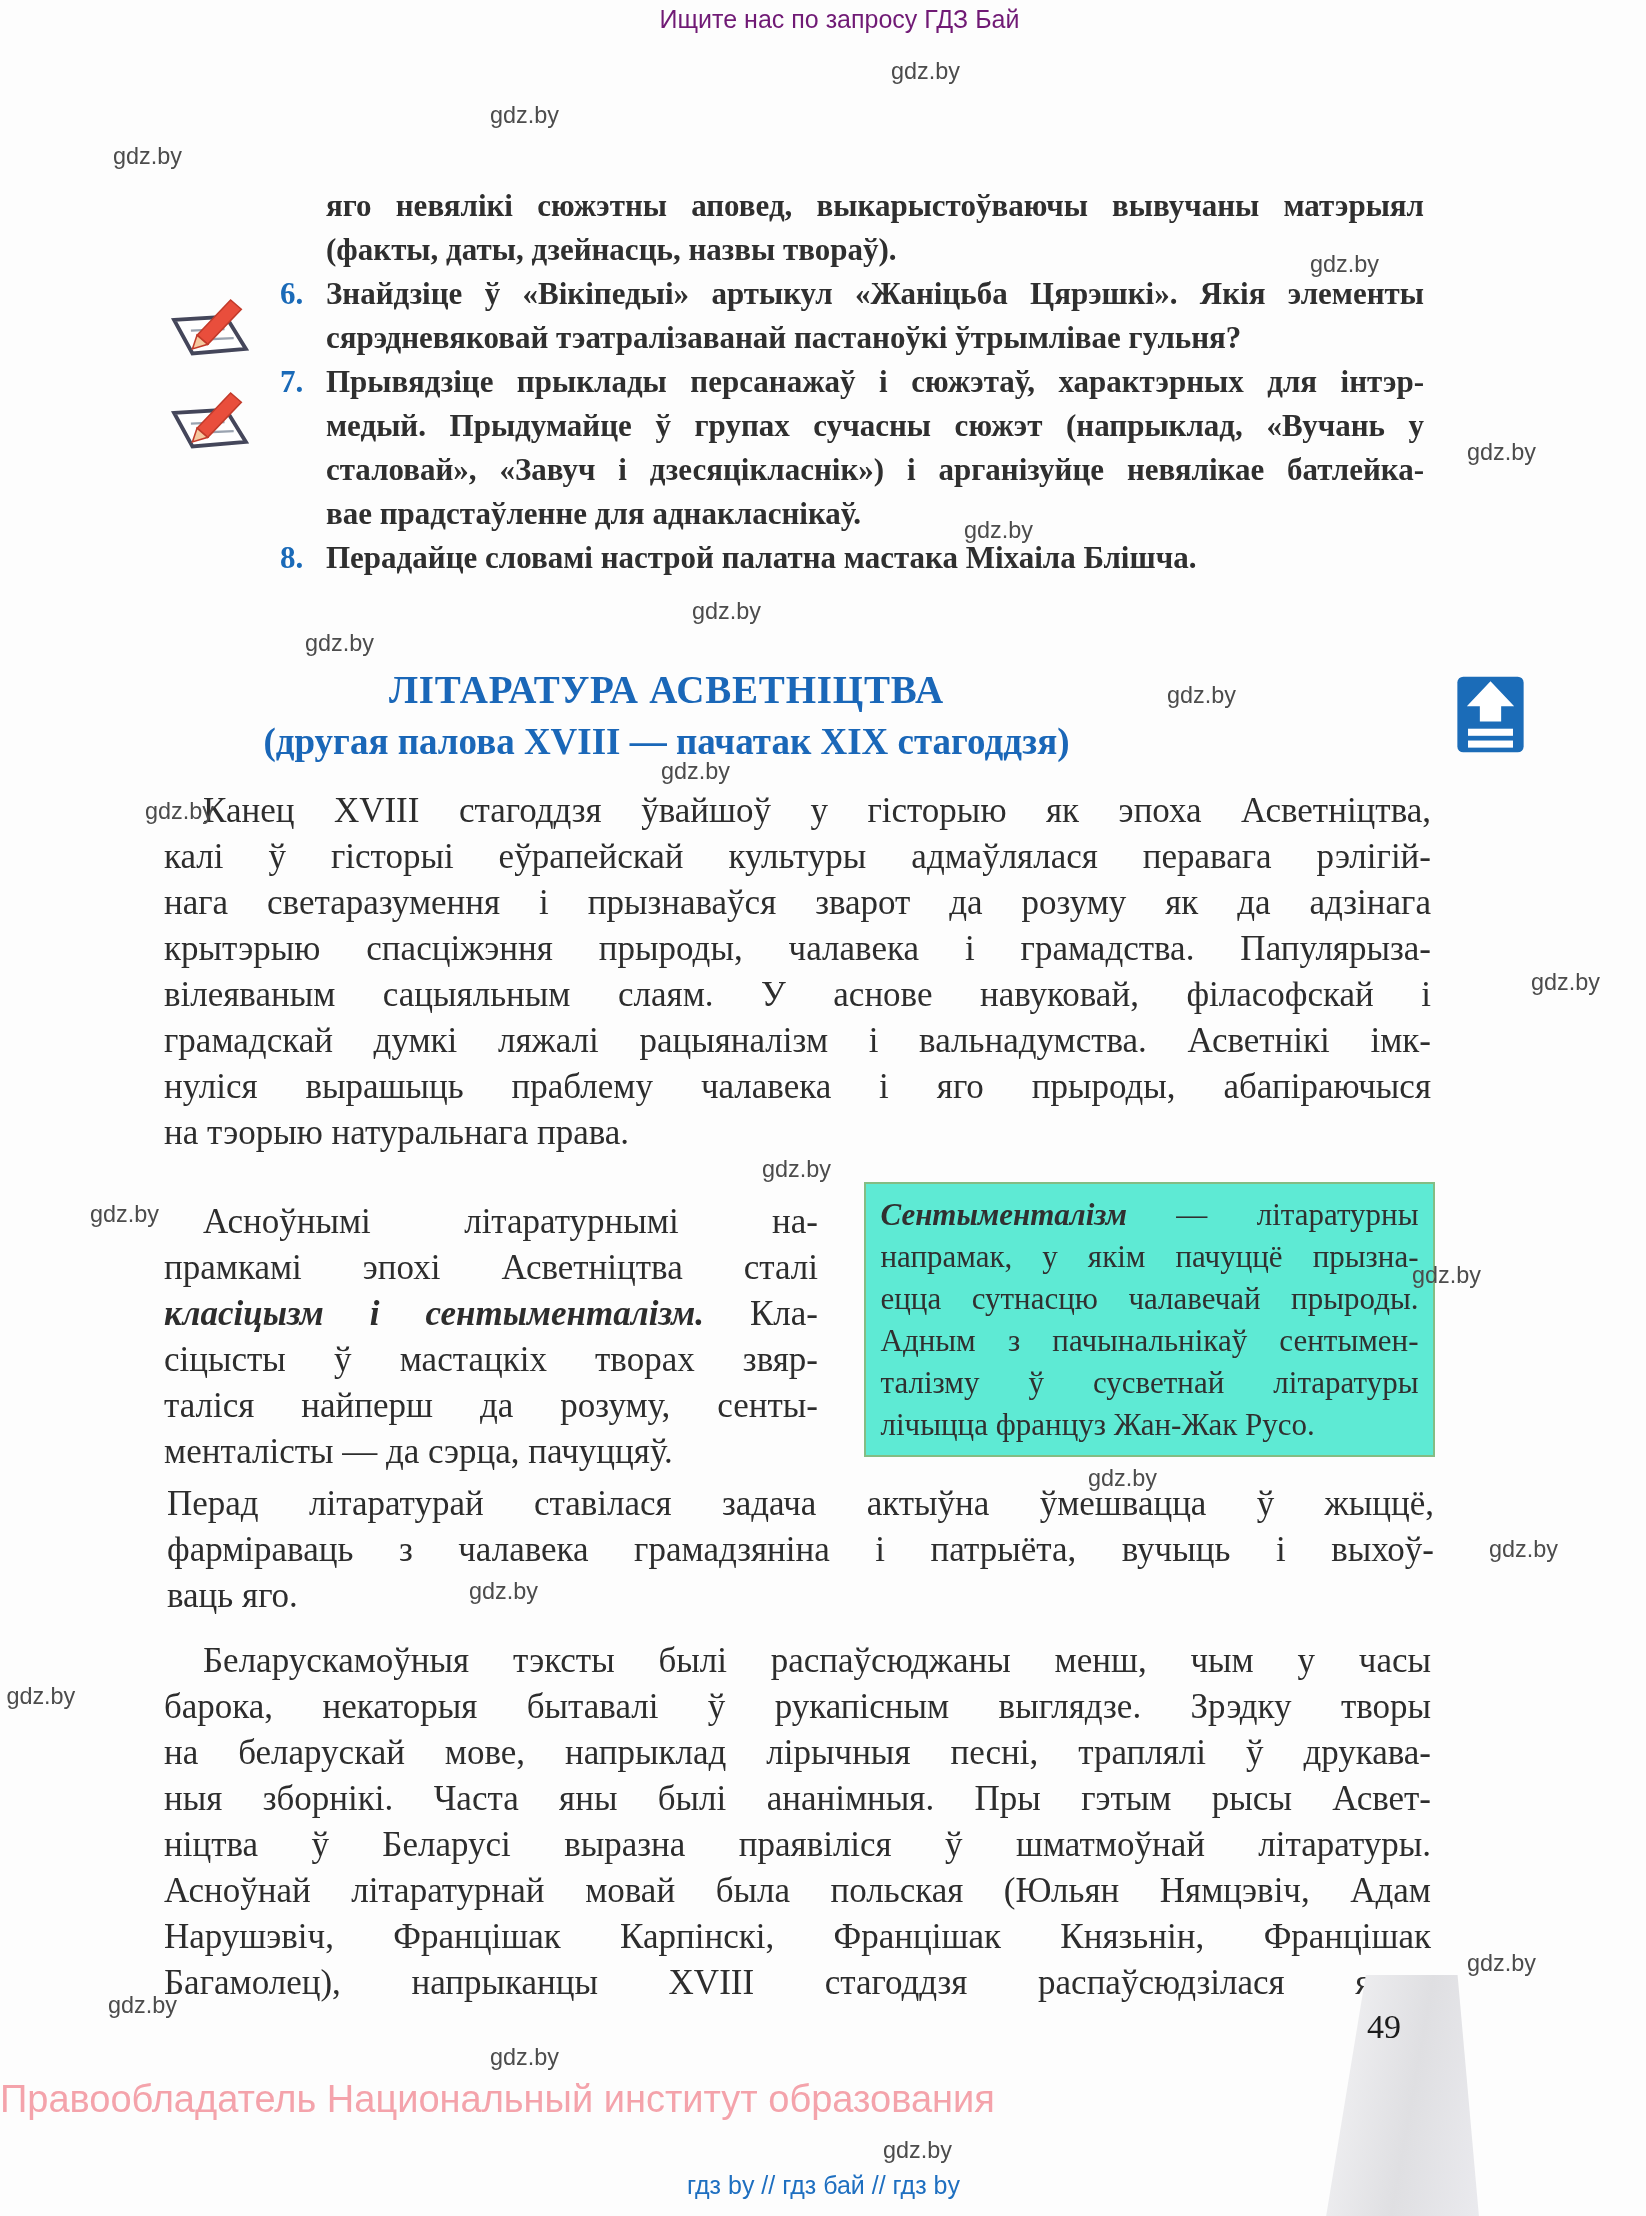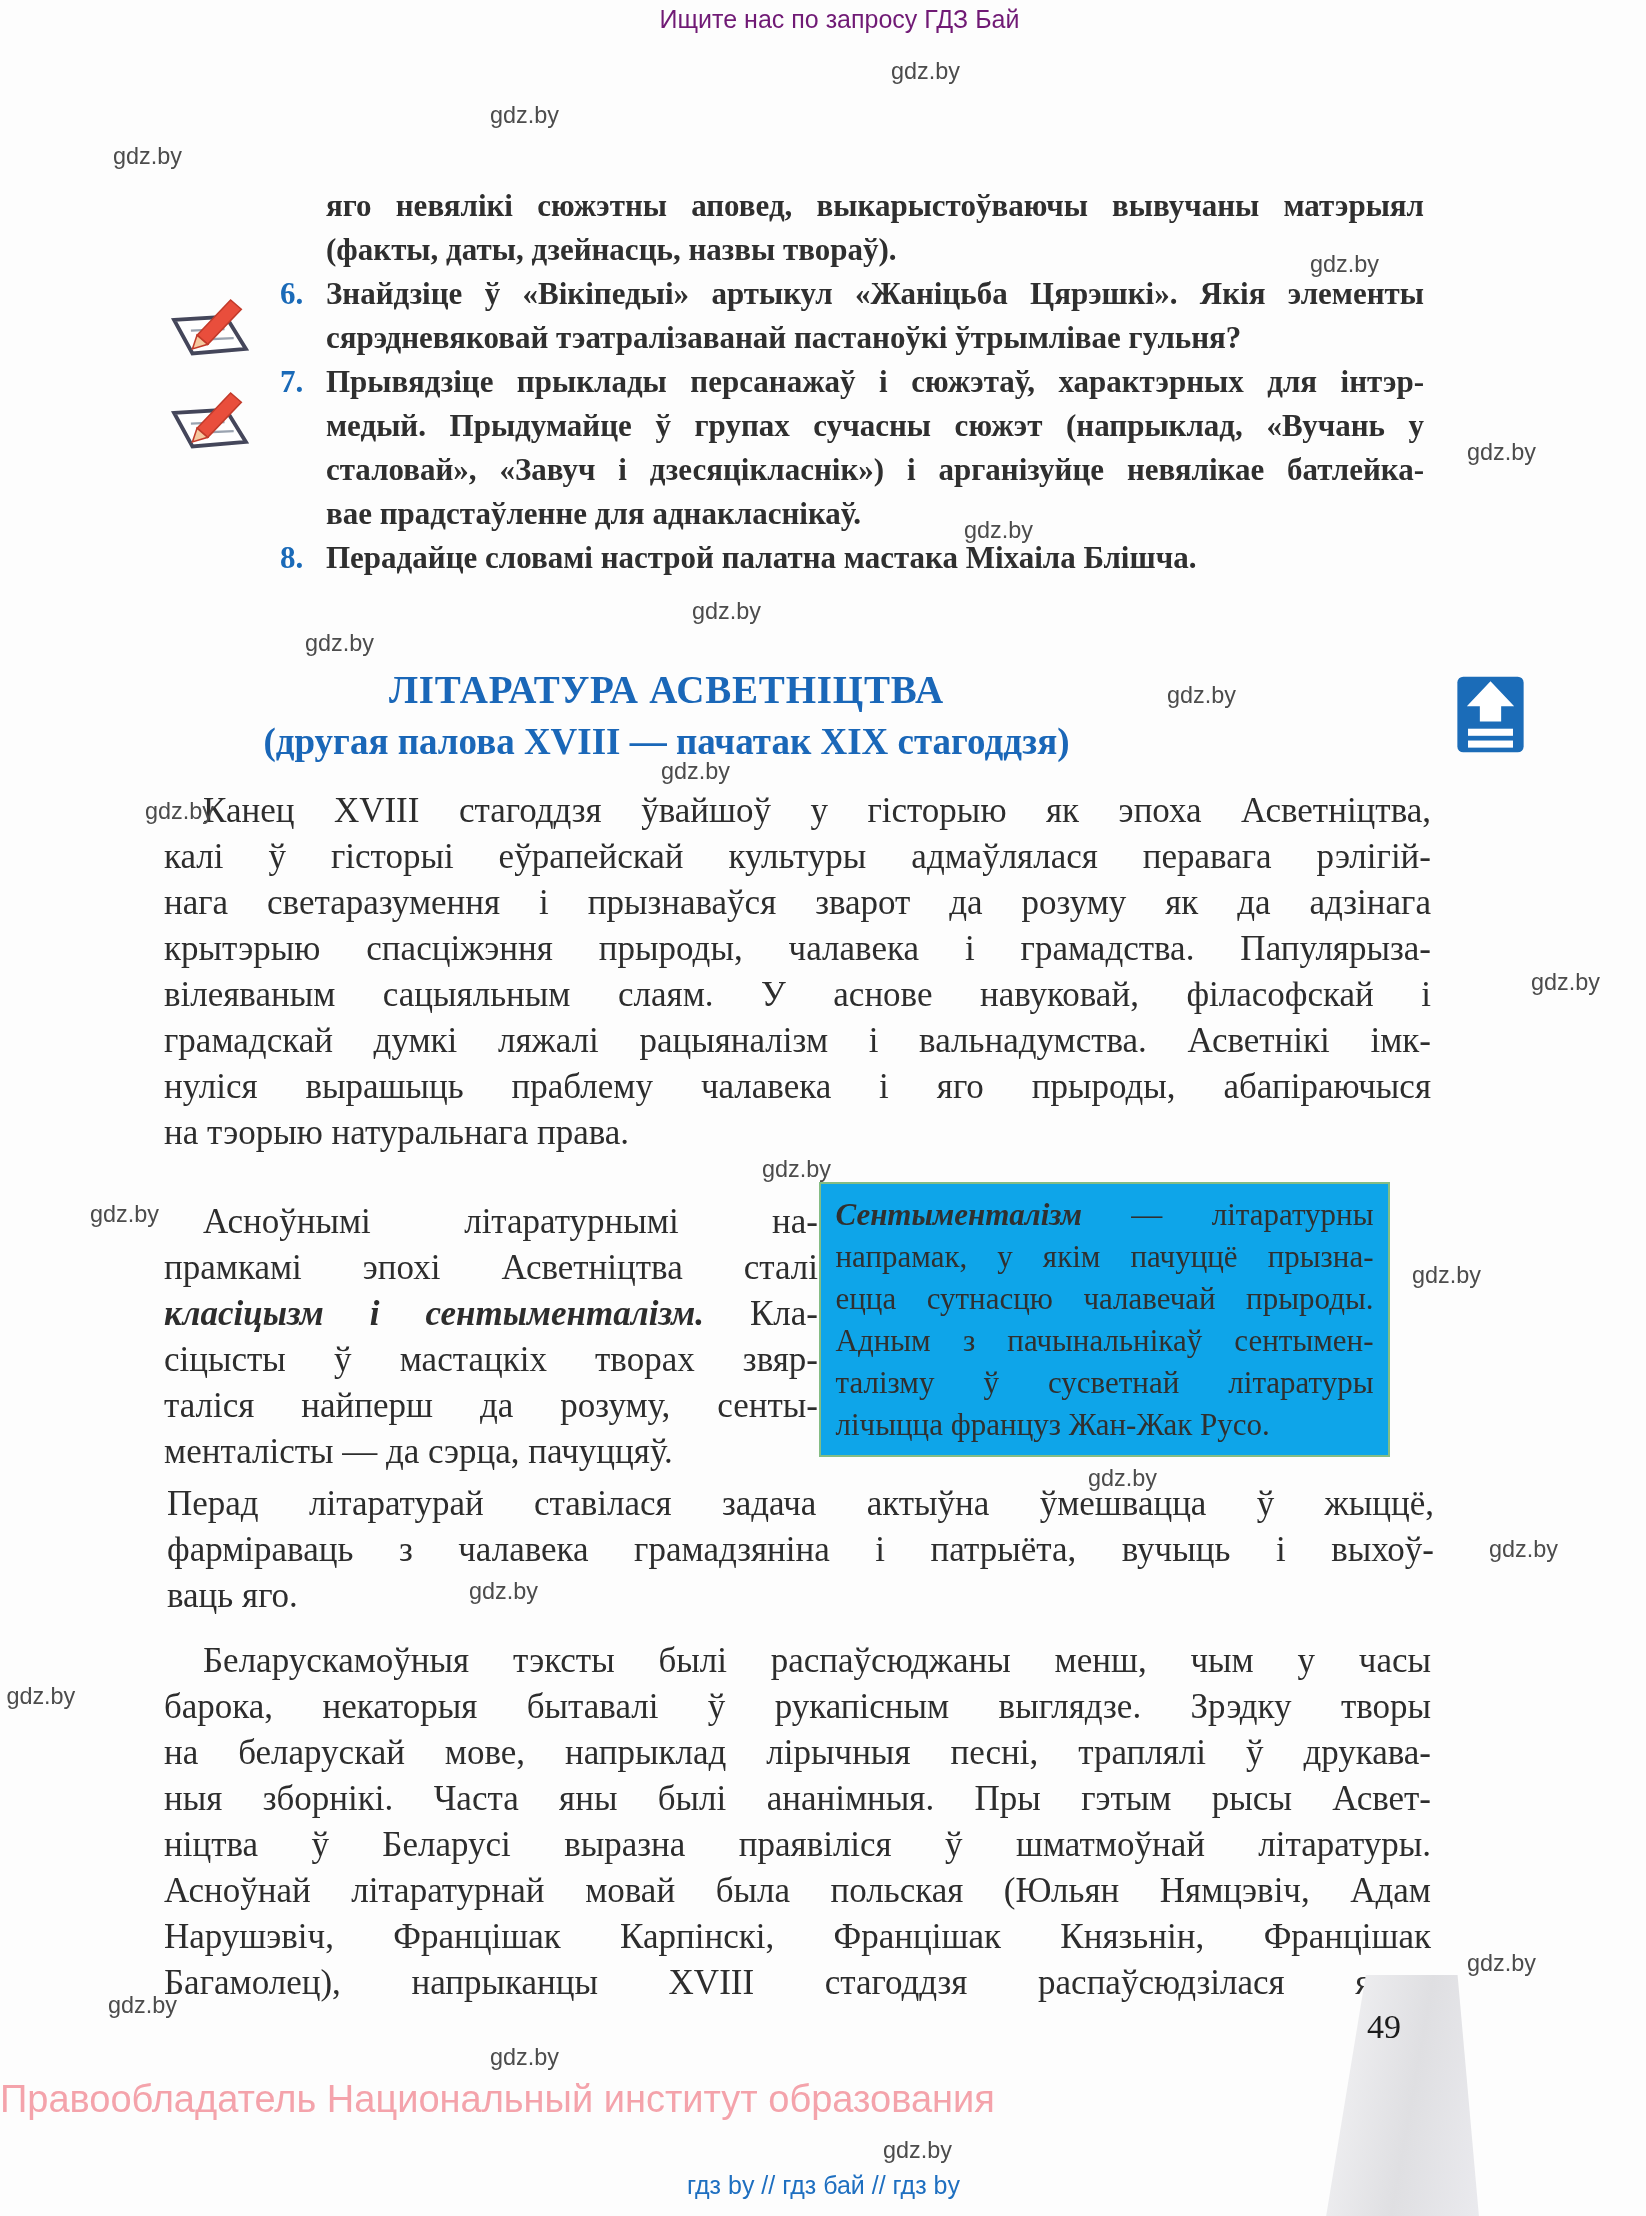--- a/index.html
+++ b/index.html
@@ -28,21 +28,21 @@
   #para1{left:164px;top:788px;width:1267px;}
   #para1 .tl:first-child{text-indent:39px;}
   #colLeft{left:164px;top:1199px;width:654px;}
   #colLeft .tl:first-child{text-indent:39px;}
   #para2{left:167px;top:1481px;width:1267px;}
   #para3{left:164px;top:1638px;width:1267px;}
   #para3 .tl:first-child{text-indent:39px;}
 
   .term{font-weight:bold;font-style:italic;}
 
-  .sidebar{position:absolute;left:819px;top:1182px;width:571px;background:#0ea5e9;border:2.4px solid #84bd84;box-sizing:border-box;padding:9.7px 14.5px;font-size:31px;line-height:42px;color:#303030;}
+  .sidebar{position:absolute;left:864px;top:1182px;width:571px;background:#5eead4;border:2.4px solid #84bd84;box-sizing:border-box;padding:9.7px 14.5px;font-size:31px;line-height:42px;color:#303030;}
 
   .corner-shade{position:absolute;left:1326px;top:1975px;width:153px;height:242px;
     background:linear-gradient(100deg,#f4f4f6 0%,#dfdfe2 55%,#eaeaee 100%);
     clip-path:polygon(26% 0,86% 0,100% 100%,0 100%);}
   .page-number{position:absolute;left:1367px;top:2008px;font-size:34px;color:#1c1c1c;z-index:6;}
 
   .copyright{position:absolute;left:0;top:2078px;width:1647px;text-align:left;font-family:"Liberation Sans",sans-serif;font-size:38px;color:#f4a3ab;z-index:6;}
   .footer-links{position:absolute;left:0;top:2171px;width:1647px;text-align:center;font-family:"Liberation Sans",sans-serif;font-size:25px;color:#1e6fc0;z-index:6;}
 </style>
 </head>

